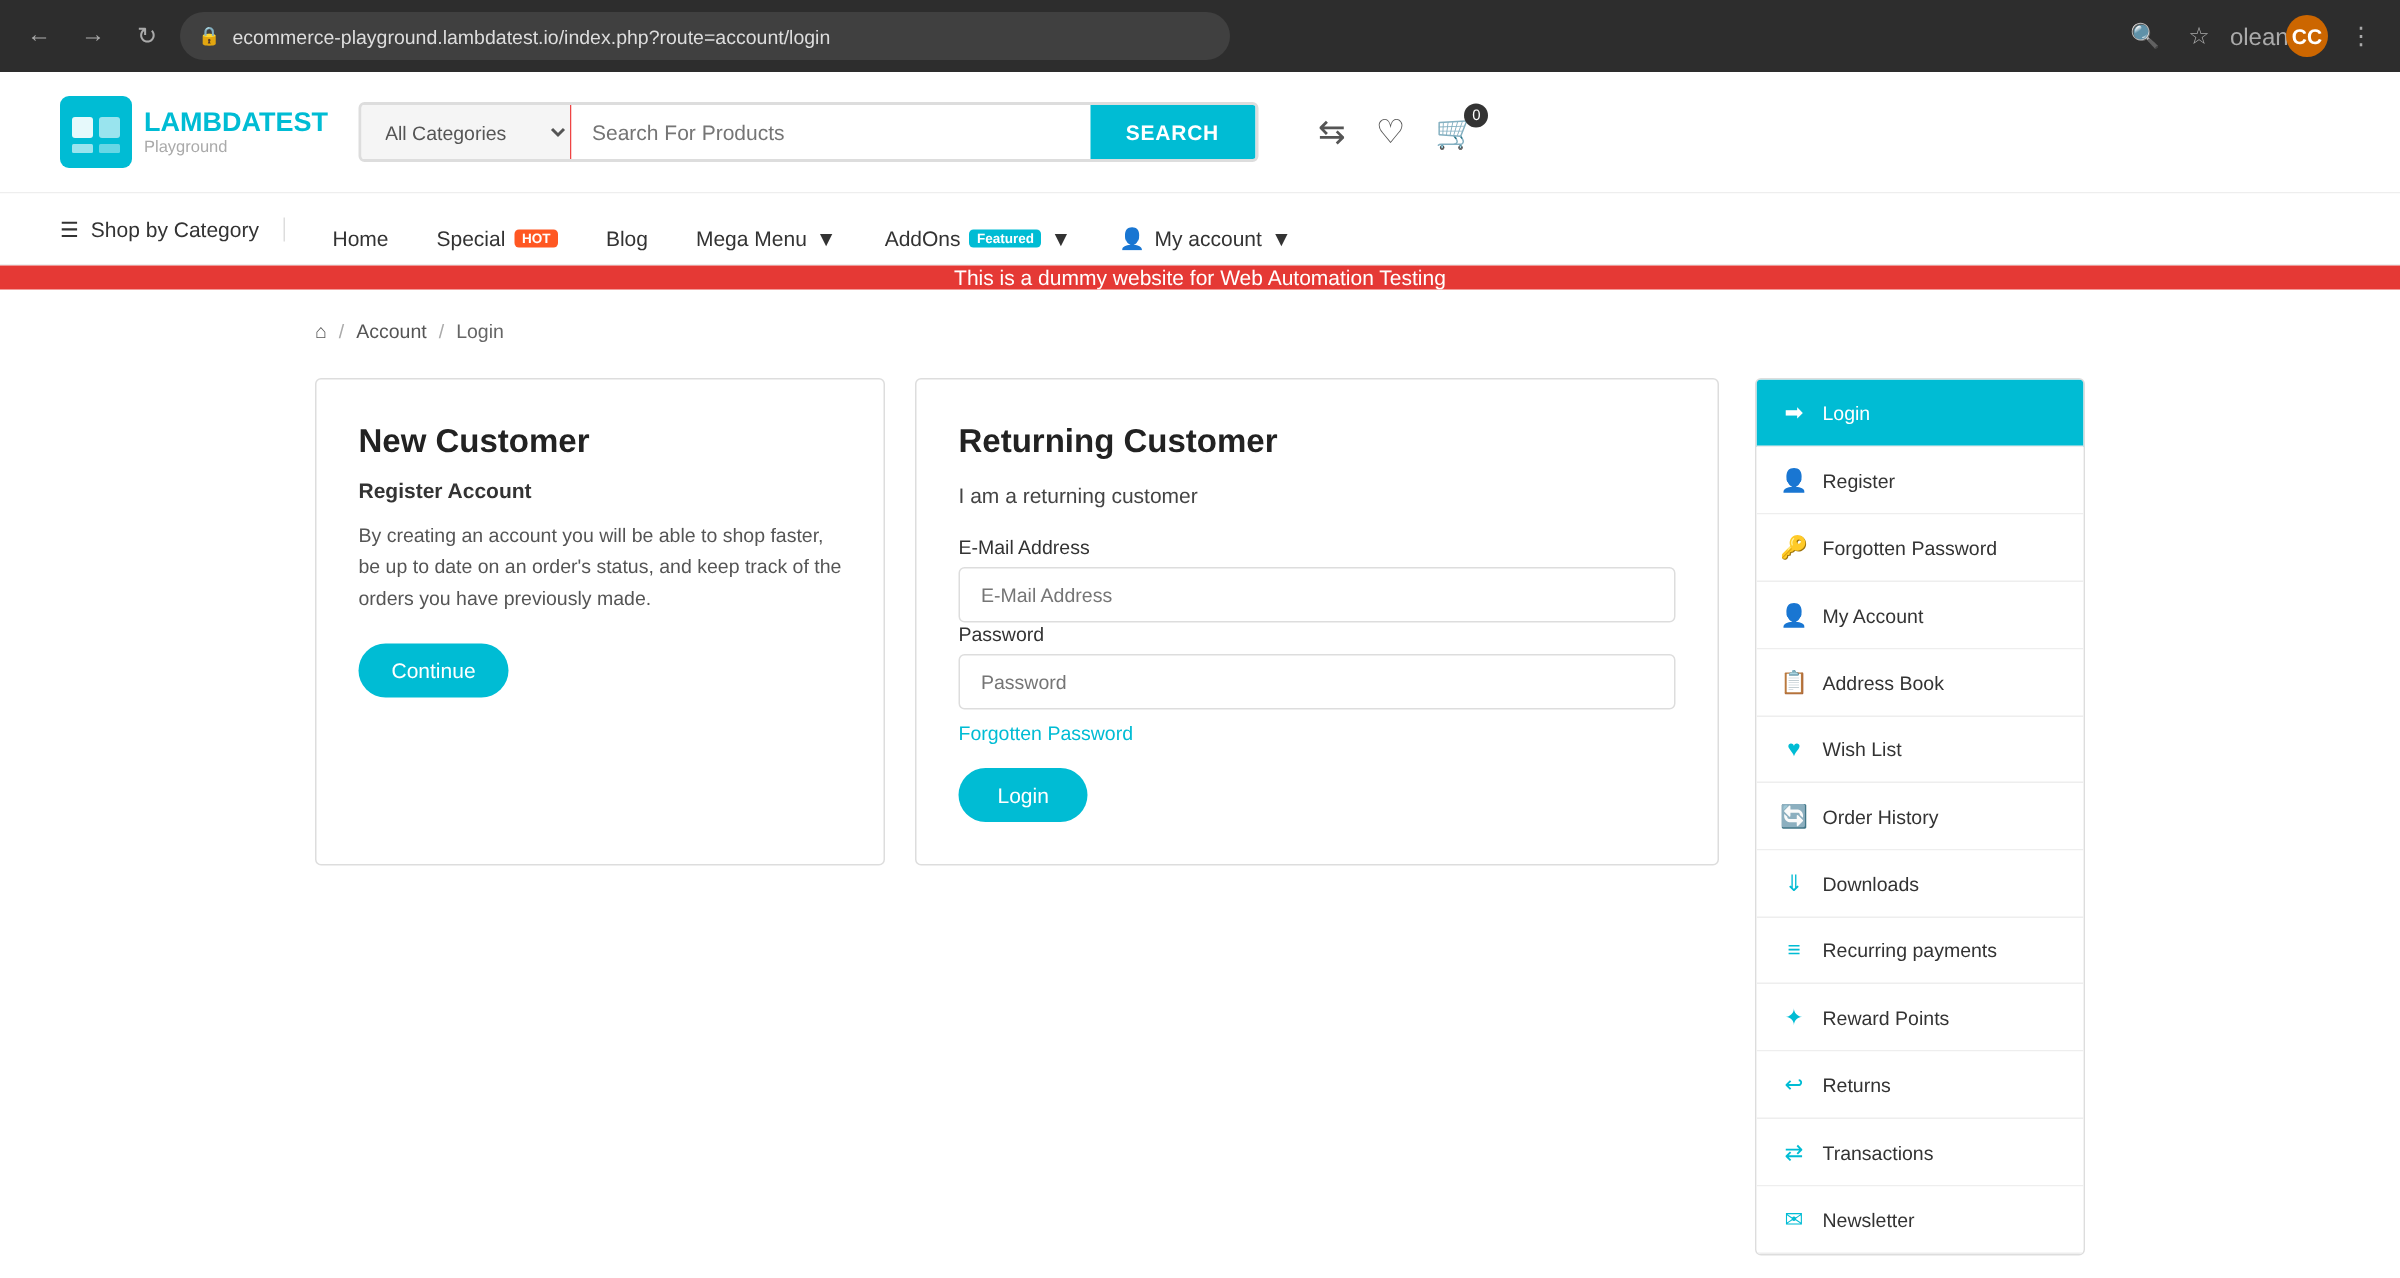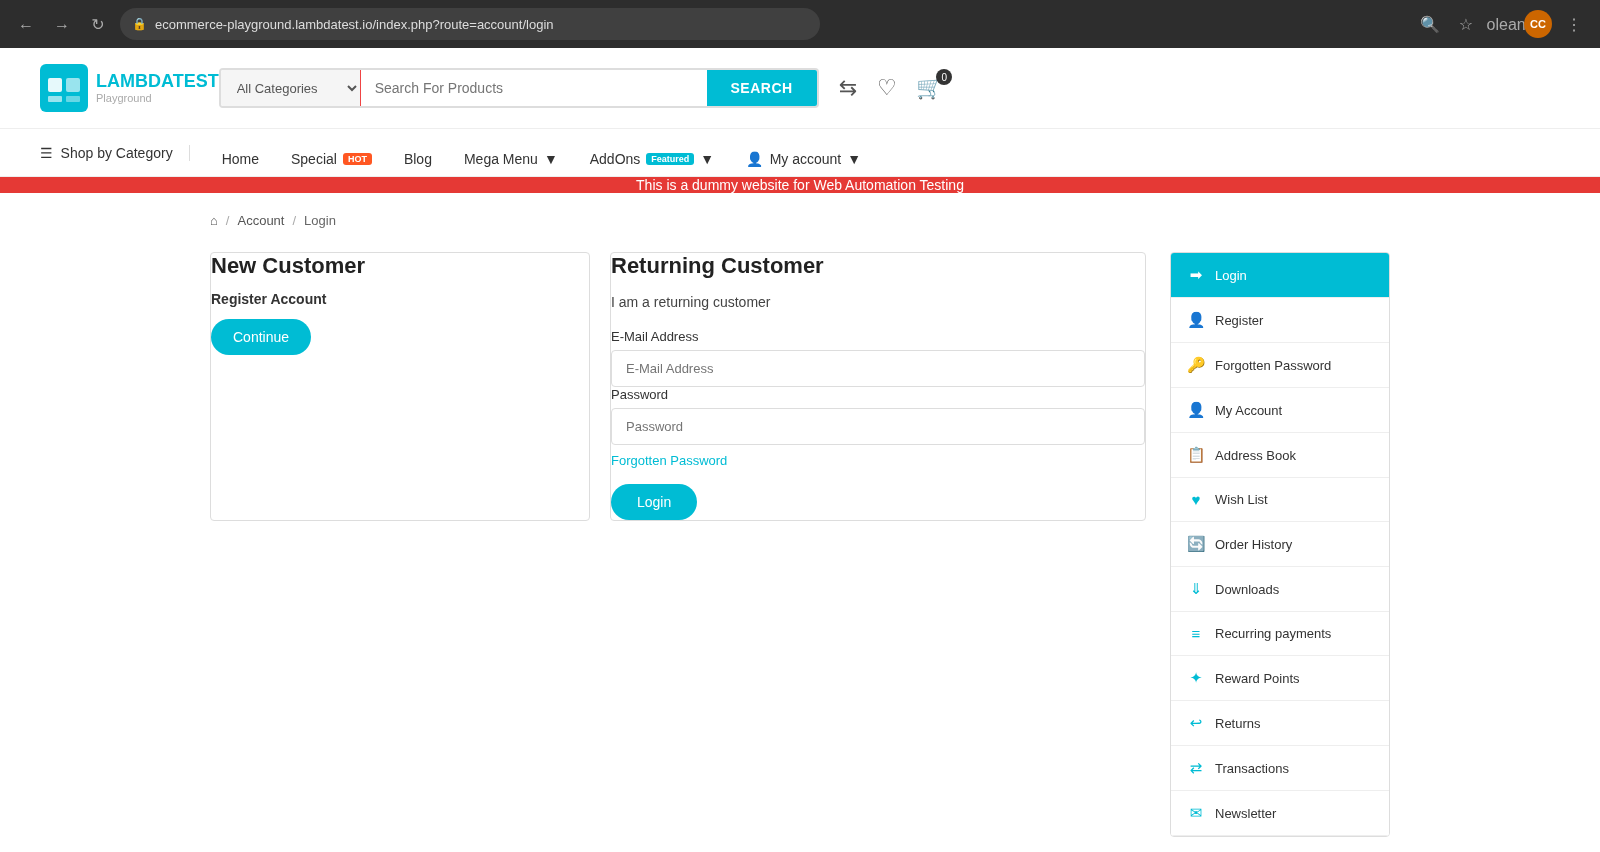--- a/index.html
+++ b/index.html
@@ -44,32 +44,33 @@
       background: transparent; border: none;
       color: #aaa; font-size: 16px;
       cursor: pointer; display: flex; align-items: center; justify-content: center;
       border-radius: 4px;
     }
     .profile-circle {
       width: 28px; height: 28px;
       background: #cc6600;
       border-radius: 50%;
       display: flex; align-items: center; justify-content: center;
-      color: white; font-size: 11px; font-weight: bold;
+      color: white; font-size: 14px; font-weight: bold;
     }
 
     
     .site-wrapper { background: white; min-height: 800px; }
 
     
     .header {
       background: white;
       padding: 16px 40px;
       display: flex;
       align-items: center;
+      gap: 20px;
       border-bottom: 1px solid #eee;
     }
     .logo { display: flex; align-items: center; gap: 8px; text-decoration: none; }
     .logo-icon {
       width: 48px; height: 48px;
       background: #00bcd4;
       border-radius: 6px;
       display: flex; align-items: center; justify-content: center;
       color: white; font-size: 10px; font-weight: bold; text-align: center;
     }
@@ -229,20 +230,21 @@
       flex: 1;
       display: flex;
       gap: 20px;
     }
 
     
     .card {
       background: white;
       border: 1px solid #ddd;
       border-radius: 4px;
+      padding: 28px;
     }
     .new-customer-card {
       flex: 1;
       max-width: 380px;
     }
     .returning-customer-card {
       flex: 1.4;
     }
 
     .card h2 {
@@ -451,20 +453,21 @@
       <span>Login</span>
     </div>
 
     <div class="main-layout">
 
       <div class="content-area">
 
         <div class="card new-customer-card">
           <h2>New Customer</h2>
           <h3>Register Account</h3>
+          <p>By creating an account you will be able to shop faster, be up to date on an order's status, and keep track of the orders you have previously made.</p>
           <button class="btn-continue">Continue</button>
         </div>
 
         <div class="card returning-customer-card">
           <h2>Returning Customer</h2>
           <p style="margin-bottom:16px; font-size:14px; color:#444;">I am a returning customer</p>
 
           <div class="form-group">
             <label>E-Mail Address</label>
             <input type="email" placeholder="E-Mail Address" style="">

